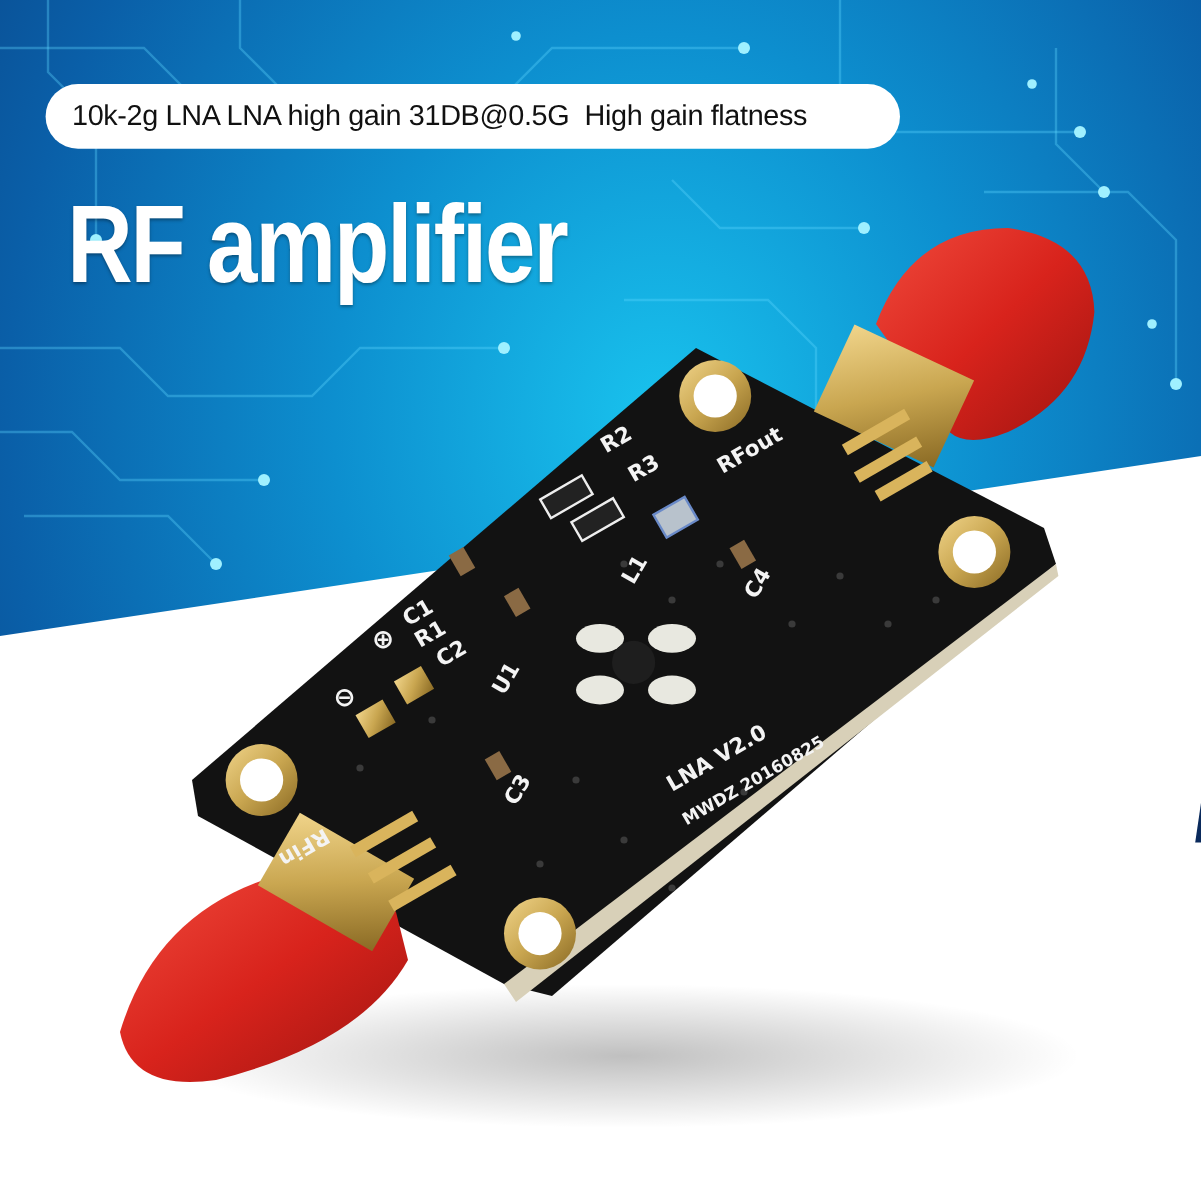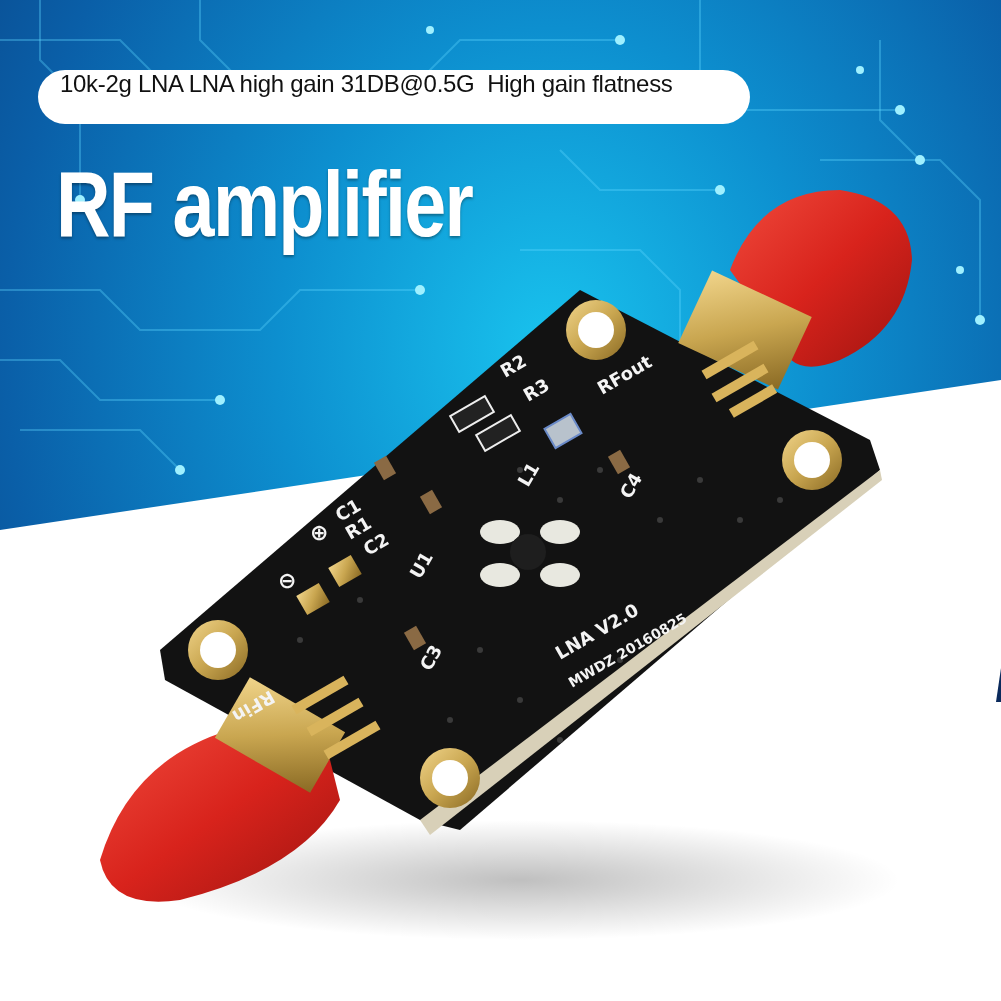--- a/index.html
+++ b/index.html
@@ -11,21 +11,21 @@
     position: absolute; left: 0; top: 0; width: 1001px; height: 1001px;
     background:
       radial-gradient(ellipse at 55% 35%, #19c3ee 0%, #0d8fcf 35%, #0a5fa8 70%, #0a3f80 100%);
     clip-path: polygon(0 0, 100% 0, 100% 380px, 0 530px);
   }
   .bg-blue svg { position: absolute; left: 0; top: 0; }
 
   .pill {
     position: absolute; left: 38px; top: 70px; width: 712px; height: 54px;
     background: #ffffff; border-radius: 27px;
-    display: flex; padding-left: 22px; box-sizing: border-box;
+    display: flex; align-items: center; padding-left: 22px; box-sizing: border-box;
     font-family: "Liberation Sans", sans-serif; font-size: 24px; color: #111;
     letter-spacing: -0.3px; white-space: pre;
   }
   .headline {
     position: absolute; left: 56px; top: 152px;
     font-family: "Liberation Sans", sans-serif; font-weight: 700;
     font-size: 92px; color: #ffffff; letter-spacing: -2px;
     transform: scaleX(0.82); transform-origin: left top;
     text-shadow: 0 2px 3px rgba(0,0,0,0.35);
   }

